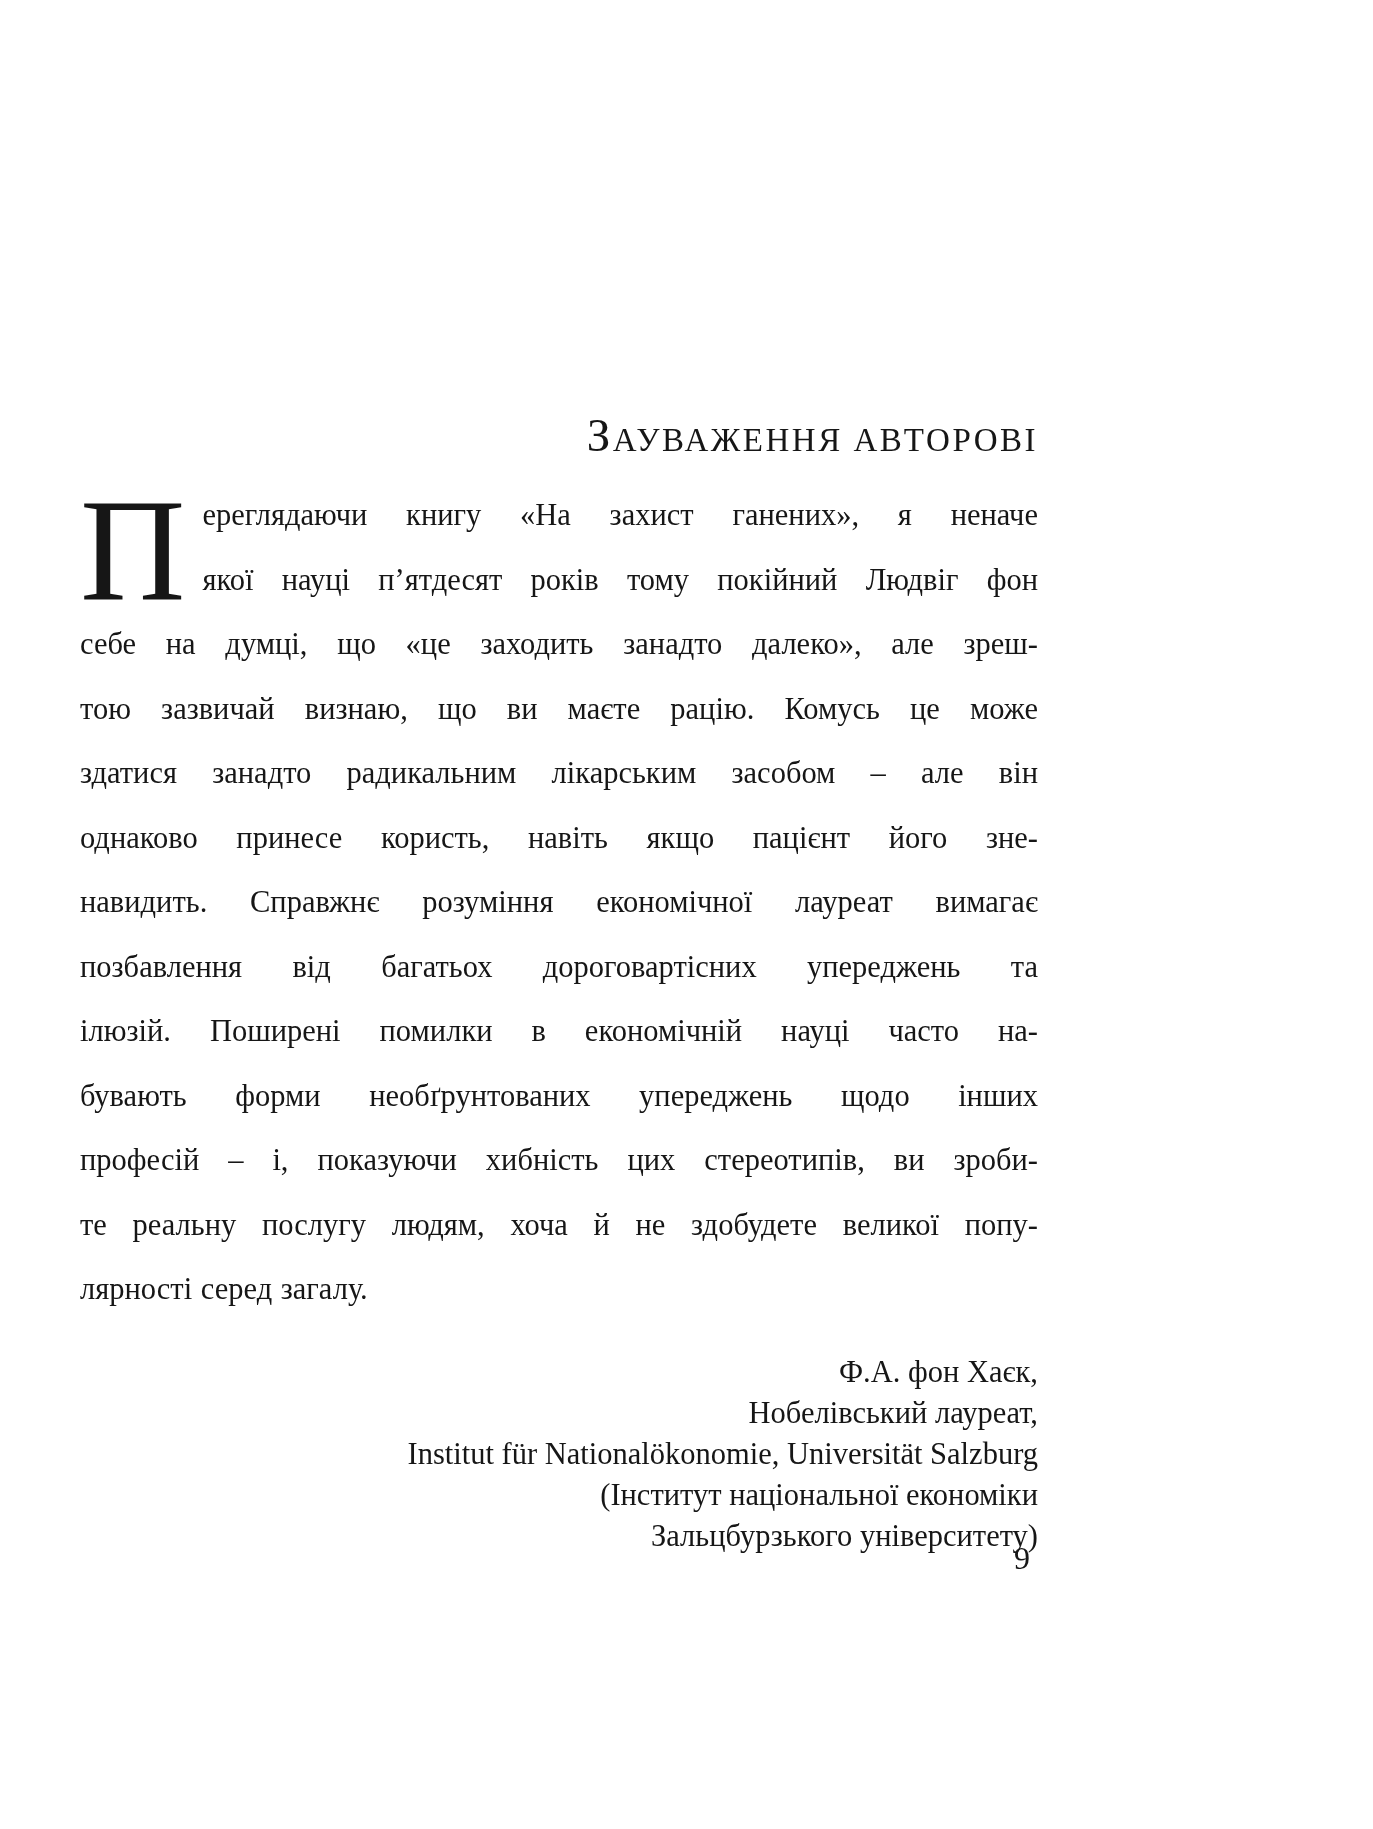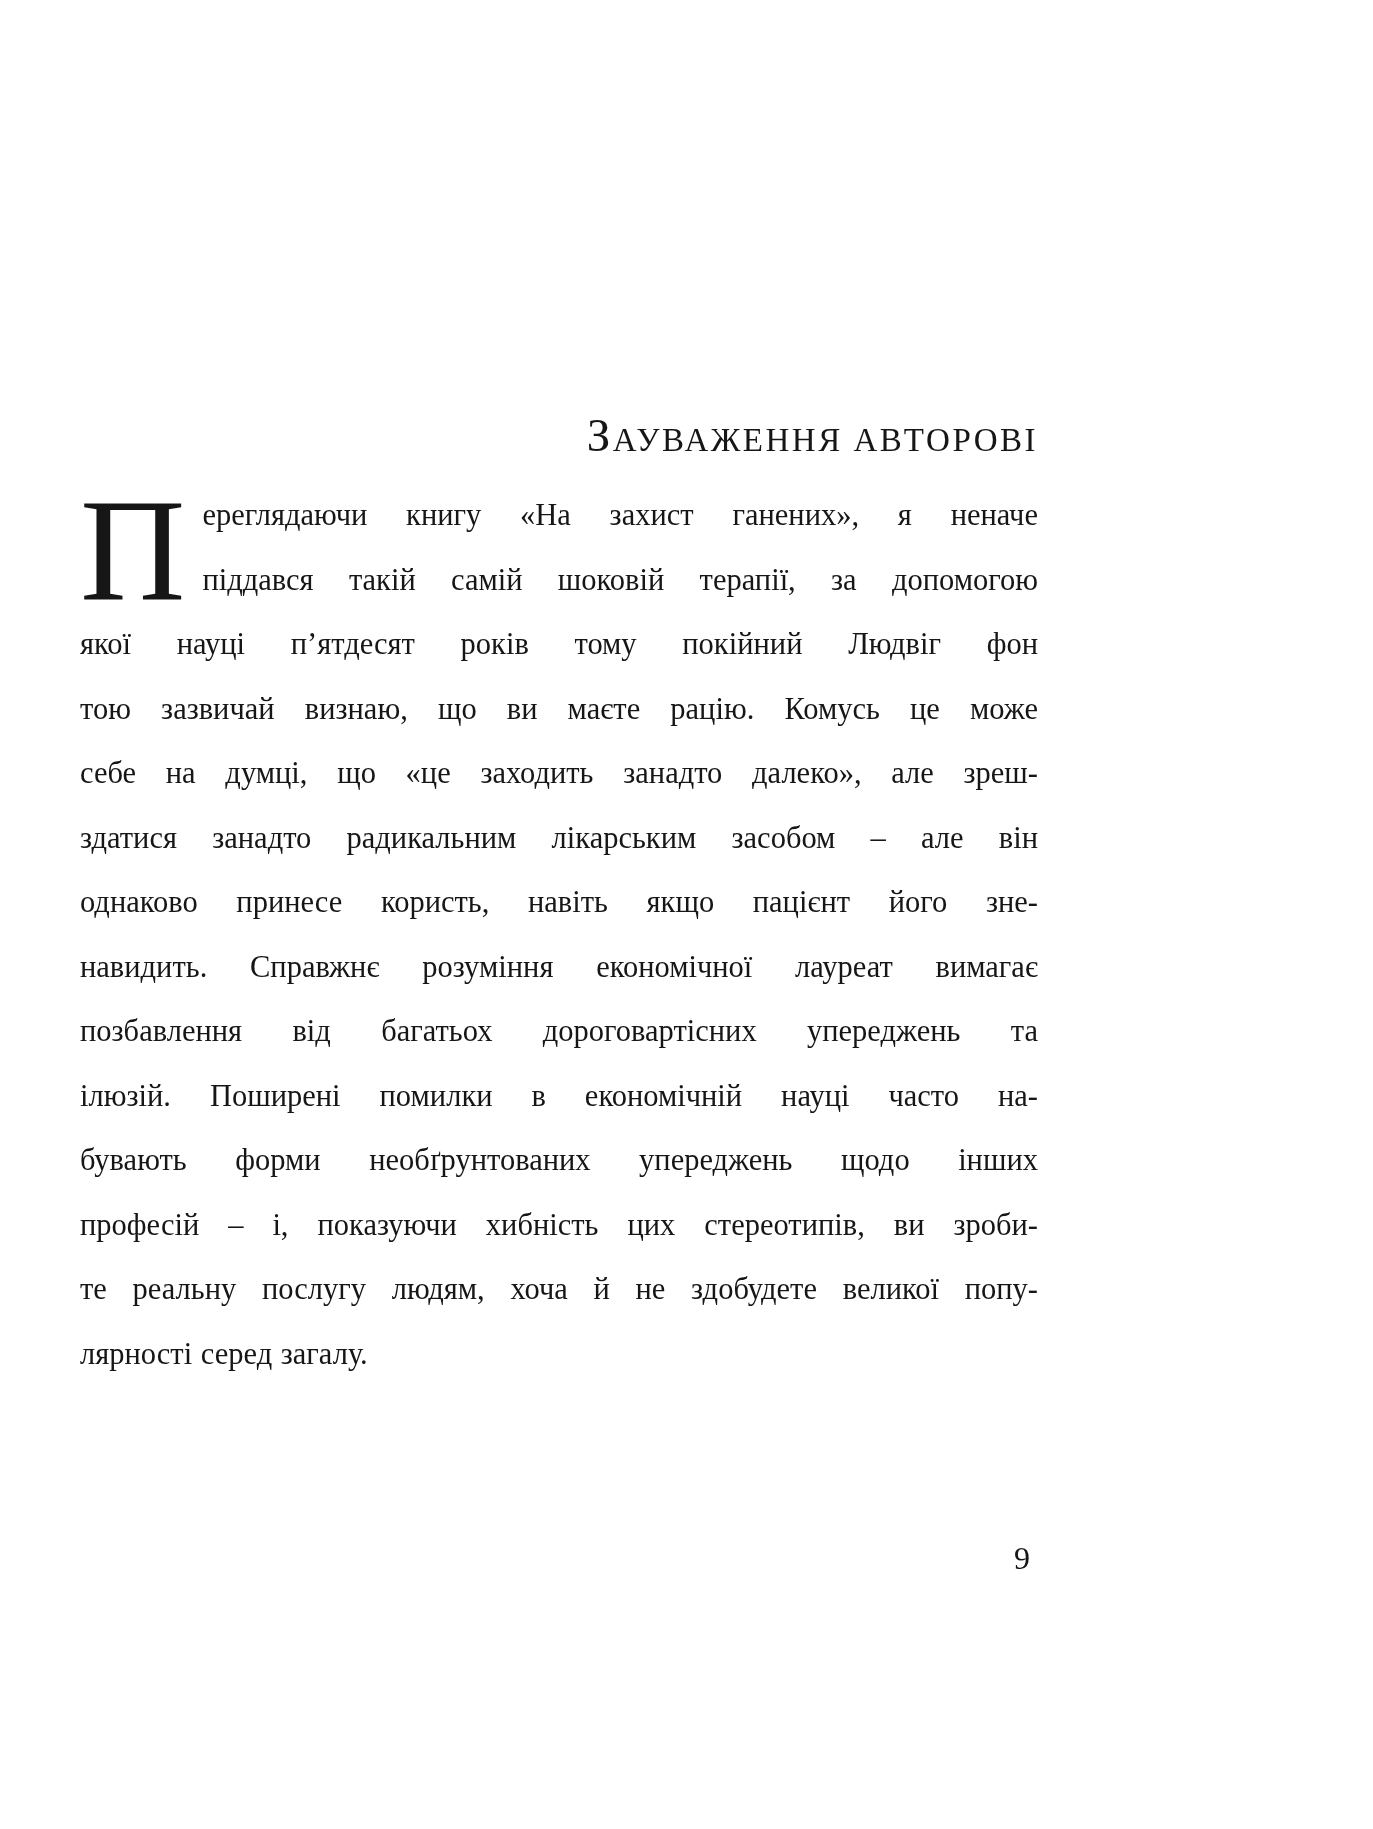--- a/index.html
+++ b/index.html
@@ -77,33 +77,39 @@
 
 <div class="page">
   <div class="text-block">
 
     <h1 class="title"><span class="initial">З</span><span class="rest">АУВАЖЕННЯ АВТОРОВІ</span></h1>
 
     <div class="body-lines">
       <span class="dropcap">П</span>
       <div>
           <div class="line">ереглядаючи книгу «На захист ганених», я неначе</div>
-          <div class="line">піддався такій самій шоковій терапії, за допомогою</div>
           <div class="line">якої науці п’ятдесят років тому покійний Людвіг фон</div>
+          <div class="line">себе на думці, що «це заходить занадто далеко», але зреш-</div>
           <div class="line">тою зазвичай визнаю, що ви маєте рацію. Комусь це може</div>
-          <div class="line">себе на думці, що «це заходить занадто далеко», але зреш-</div>
           <div class="line">здатися занадто радикальним лікарським засобом – але він</div>
           <div class="line">однаково принесе користь, навіть якщо пацієнт його зне-</div>
           <div class="line">навидить. Справжнє розуміння економічної лауреат вимагає</div>
           <div class="line">позбавлення від багатьох дороговартісних упереджень та</div>
           <div class="line">ілюзій. Поширені помилки в економічній науці часто на-</div>
           <div class="line">бувають форми необґрунтованих упереджень щодо інших</div>
           <div class="line">професій – і, показуючи хибність цих стереотипів, ви зроби-</div>
           <div class="line">те реальну послугу людям, хоча й не здобудете великої попу-</div>
           <div class="line">лярності серед загалу.</div>
         </div>
     </div>
 
+    <div class="signature">
+        <div class="sig-line">Ф.А. фон Хаєк,</div>
+        <div class="sig-line">Нобелівський лауреат,</div>
+        <div class="sig-line">Institut für Nationalökonomie, Universität Salzburg</div>
+        <div class="sig-line">(Інститут національної економіки</div>
+        <div class="sig-line">Зальцбурзького університету)</div>
+      </div>
 
   </div>
 
   <div class="page-number">9</div>
 </div>
 
 </body></html>

